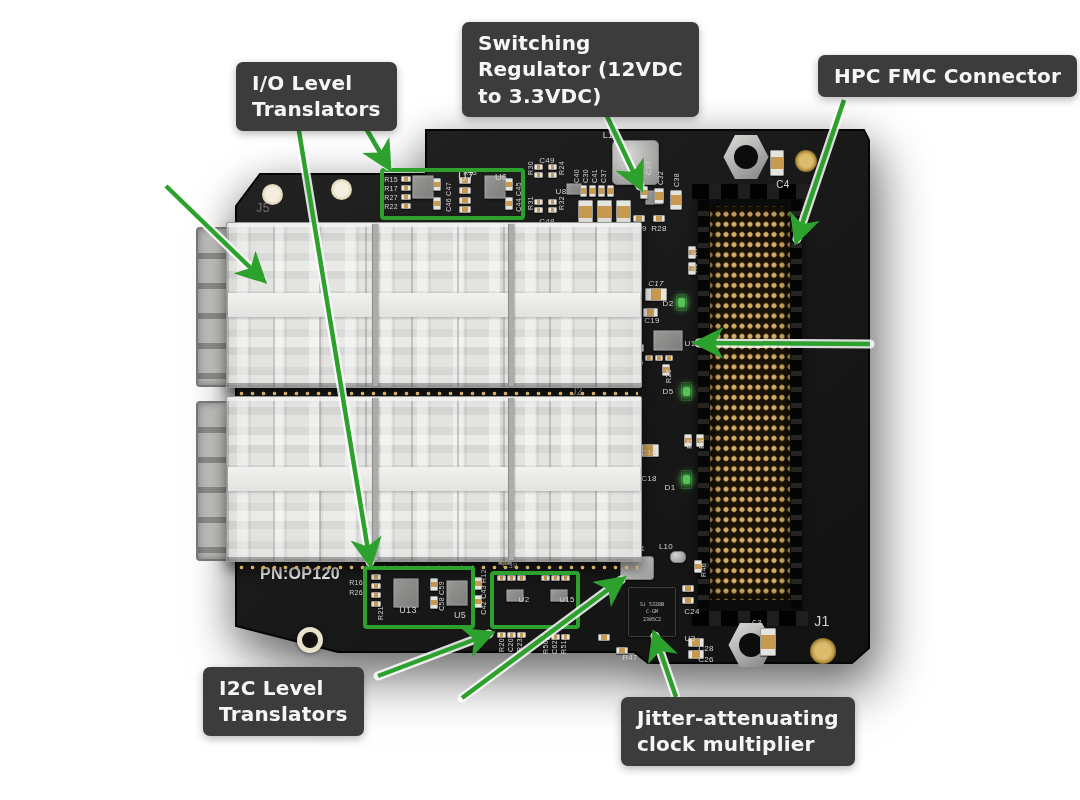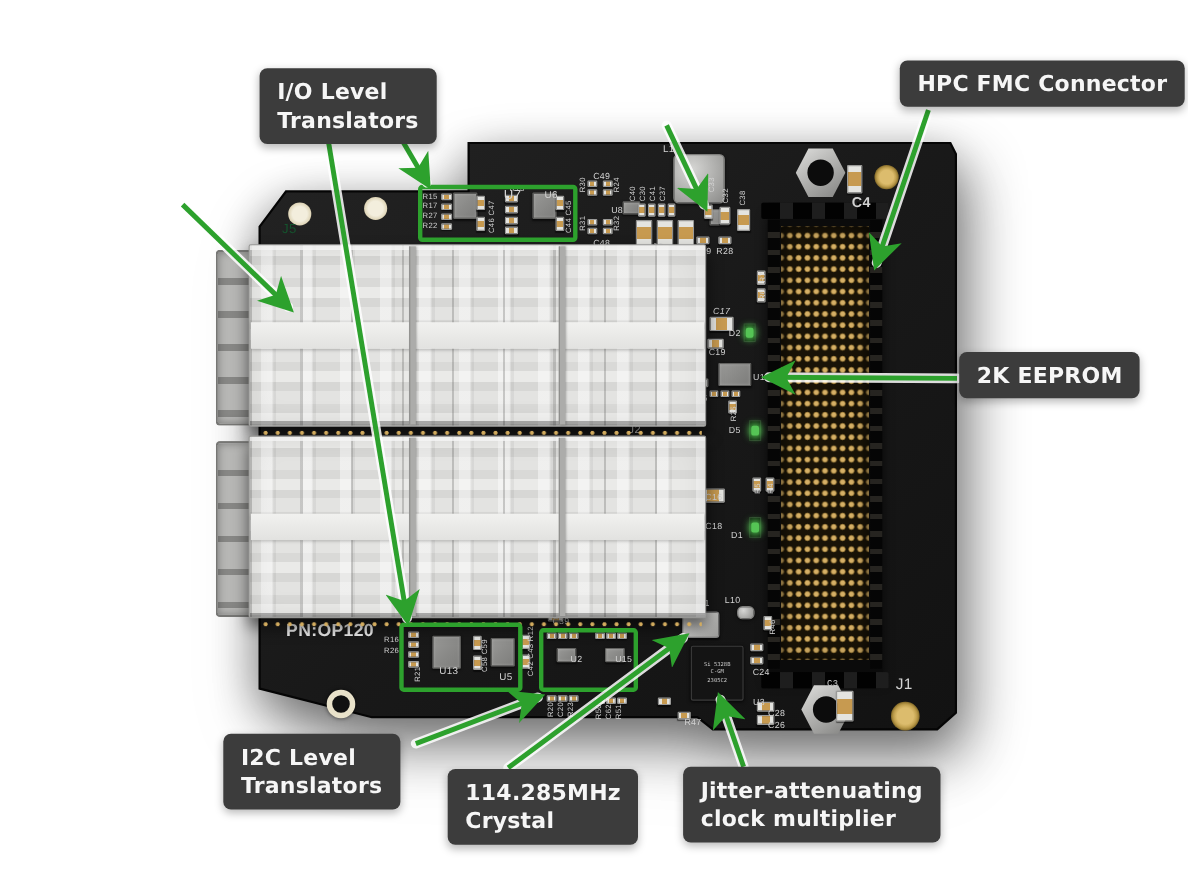--- a/index.html
+++ b/index.html
@@ -213,21 +213,21 @@
       <div class="cmp c-pas" style="left: 541px; top: 575px; width: 9px; height: 6px;"></div>
       <div class="cmp c-pas" style="left: 551px; top: 575px; width: 9px; height: 6px;"></div>
       <div class="cmp c-pas" style="left: 561px; top: 575px; width: 9px; height: 6px;"></div>
       <div class="cmp c-pas" style="left: 497px; top: 632px; width: 9px; height: 6px;"></div>
       <div class="cmp c-pas" style="left: 507px; top: 632px; width: 9px; height: 6px;"></div>
       <div class="cmp c-pas" style="left: 517px; top: 632px; width: 9px; height: 6px;"></div>
       <div class="cmp c-pas" style="left: 541px; top: 634px; width: 9px; height: 6px;"></div>
       <div class="cmp c-pas" style="left: 551px; top: 634px; width: 9px; height: 6px;"></div>
       <div class="cmp c-pas" style="left: 561px; top: 634px; width: 9px; height: 6px;"></div>
       <div class="cmp c-pas" style="left: 498px; top: 557px; width: 14px; height: 8px;"></div>
-      <span class="ref" style="left: 263px; top: 208px; font-size: 12px; color: #14532d; transform: translate(-50%, -50%);">J5</span>
+      <span class="ref" style="left: 263px; top: 208px; font-size: 12px; color: #737373; transform: translate(-50%, -50%);">J5</span>
       <span class="ref" style="left: 263px; top: 551px; font-size: 13px; color: rgb(153, 153, 151); transform: translate(-50%, -50%);">J4</span>
       <span class="ref" style="left: 598px; top: 226px; font-size: 10px; transform: translate(-50%, -50%);">J3</span>
       <span class="ref" style="left: 577px; top: 391px; font-size: 10px; transform: translate(-50%, -50%);">J2</span>
       <span class="ref" style="left: 822px; top: 621px; font-size: 14px; transform: translate(-50%, -50%);">J1</span>
       <span class="ref" style="left: 300px; top: 574px; font-size: 16px; font-weight: bold; color: rgb(232, 232, 232); transform: translate(-50%, -50%);">PN:OP120</span>
       <span class="ref" style="left: 430px; top: 177px; font-size: 12px; transform: translate(-50%, -50%); margin-left: 36px;">U7</span>
       <span class="ref" style="left: 501px; top: 177px; font-size: 9px; transform: translate(-50%, -50%);">U6</span>
       <span class="ref" style="left: 470px; top: 172px; font-size: 7px; transform: translate(-50%, -50%);">R13</span>
       <span class="ref" style="left: 448px; top: 197px; font-size: 7px; transform: translate(-50%, -50%) rotate(-90deg);">C46 C47</span>
       <span class="ref" style="left: 518px; top: 197px; font-size: 7px; transform: translate(-50%, -50%) rotate(-90deg);">C44 C45</span>
@@ -246,21 +246,21 @@
       <span class="ref" style="left: 585px; top: 176px; font-size: 7px; transform: translate(-50%, -50%) rotate(-90deg);">C30</span>
       <span class="ref" style="left: 594px; top: 176px; font-size: 7px; transform: translate(-50%, -50%) rotate(-90deg);">C41</span>
       <span class="ref" style="left: 603px; top: 176px; font-size: 7px; transform: translate(-50%, -50%) rotate(-90deg);">C37</span>
       <span class="ref" style="left: 608px; top: 135px; font-size: 9px; transform: translate(-50%, -50%);">L1</span>
       <span class="ref" style="left: 636px; top: 178px; font-size: 7px; transform: translate(-50%, -50%) rotate(-90deg);">D4</span>
       <span class="ref" style="left: 648px; top: 168px; font-size: 7px; transform: translate(-50%, -50%) rotate(-90deg);">C33</span>
       <span class="ref" style="left: 660px; top: 178px; font-size: 7px; transform: translate(-50%, -50%) rotate(-90deg);">C32</span>
       <span class="ref" style="left: 676px; top: 180px; font-size: 7px; transform: translate(-50%, -50%) rotate(-90deg);">C38</span>
       <span class="ref" style="left: 639px; top: 228px; font-size: 8px; transform: translate(-50%, -50%);">R29</span>
       <span class="ref" style="left: 659px; top: 228px; font-size: 8px; transform: translate(-50%, -50%);">R28</span>
-      <span class="ref" style="left: 783px; top: 184px; font-size: 13px; transform: translate(-50%, -50%); font-weight: bold;">C4</span>
+      <span class="ref" style="left: 783px; top: 184px; font-size: 10px; transform: translate(-50%, -50%);">C4</span>
       <span class="ref" style="left: 694px; top: 252px; font-size: 7px; transform: translate(-50%, -50%) rotate(-90deg);">R7</span>
       <span class="ref" style="left: 694px; top: 268px; font-size: 7px; transform: translate(-50%, -50%) rotate(-90deg);">R6</span>
       <span class="ref" style="left: 656px; top: 283px; font-size: 8px; transform: translate(-50%, -50%); font-style: italic;">C17</span>
       <span class="ref" style="left: 652px; top: 320px; font-size: 8px; transform: translate(-50%, -50%);">C19</span>
       <span class="ref" style="left: 668px; top: 303px; font-size: 8px; transform: translate(-50%, -50%);">D2</span>
       <span class="ref" style="left: 690px; top: 343px; font-size: 8px; transform: translate(-50%, -50%);">U1</span>
       <span class="ref" style="left: 638px; top: 362px; font-size: 8px; transform: translate(-50%, -50%);">C5</span>
       <span class="ref" style="left: 668px; top: 376px; font-size: 7px; transform: translate(-50%, -50%) rotate(-90deg);">R25</span>
       <span class="ref" style="left: 668px; top: 391px; font-size: 8px; transform: translate(-50%, -50%);">D5</span>
       <span class="ref" style="left: 689px; top: 444px; font-size: 7px; transform: translate(-50%, -50%) rotate(-90deg);">R5</span>
@@ -336,22 +336,22 @@
       <line x1="378" y1="676" x2="489" y2="634" stroke="#ffffff" stroke-width="9" opacity="0.85" stroke-linecap="round"></line>
       <line x1="378" y1="676" x2="489" y2="634" stroke="#2da12d" stroke-width="4.5" marker-end="url(#ah)"></line>
       <line x1="462" y1="698" x2="621" y2="580" stroke="#ffffff" stroke-width="9" opacity="0.85" stroke-linecap="round"></line>
       <line x1="462" y1="698" x2="621" y2="580" stroke="#2da12d" stroke-width="4.5" marker-end="url(#ah)"></line>
       <line x1="676" y1="697" x2="655" y2="636" stroke="#ffffff" stroke-width="9" opacity="0.85" stroke-linecap="round"></line>
       <line x1="676" y1="697" x2="655" y2="636" stroke="#2da12d" stroke-width="4.5" marker-end="url(#ah)"></line>
     </svg>
 
   <div class="callout" id="co-io">I/O Level
 Translators</div>
+  <div class="callout" id="co-sw">Switching
+Regulator (12VDC
+to 3.3VDC)</div>
   <div class="callout" id="co-hpc">HPC FMC Connector</div>
-  <div class="callout" id="co-eeprom">2K EEPROM</div>
   <div class="callout" id="co-i2c">I2C Level
 Translators</div>
-  <div class="callout" id="co-xtal">114.285MHz
-Crystal</div>
   <div class="callout" id="co-jitter">Jitter-attenuating
 clock multiplier</div>
 
 </div>
 
 </body></html>

